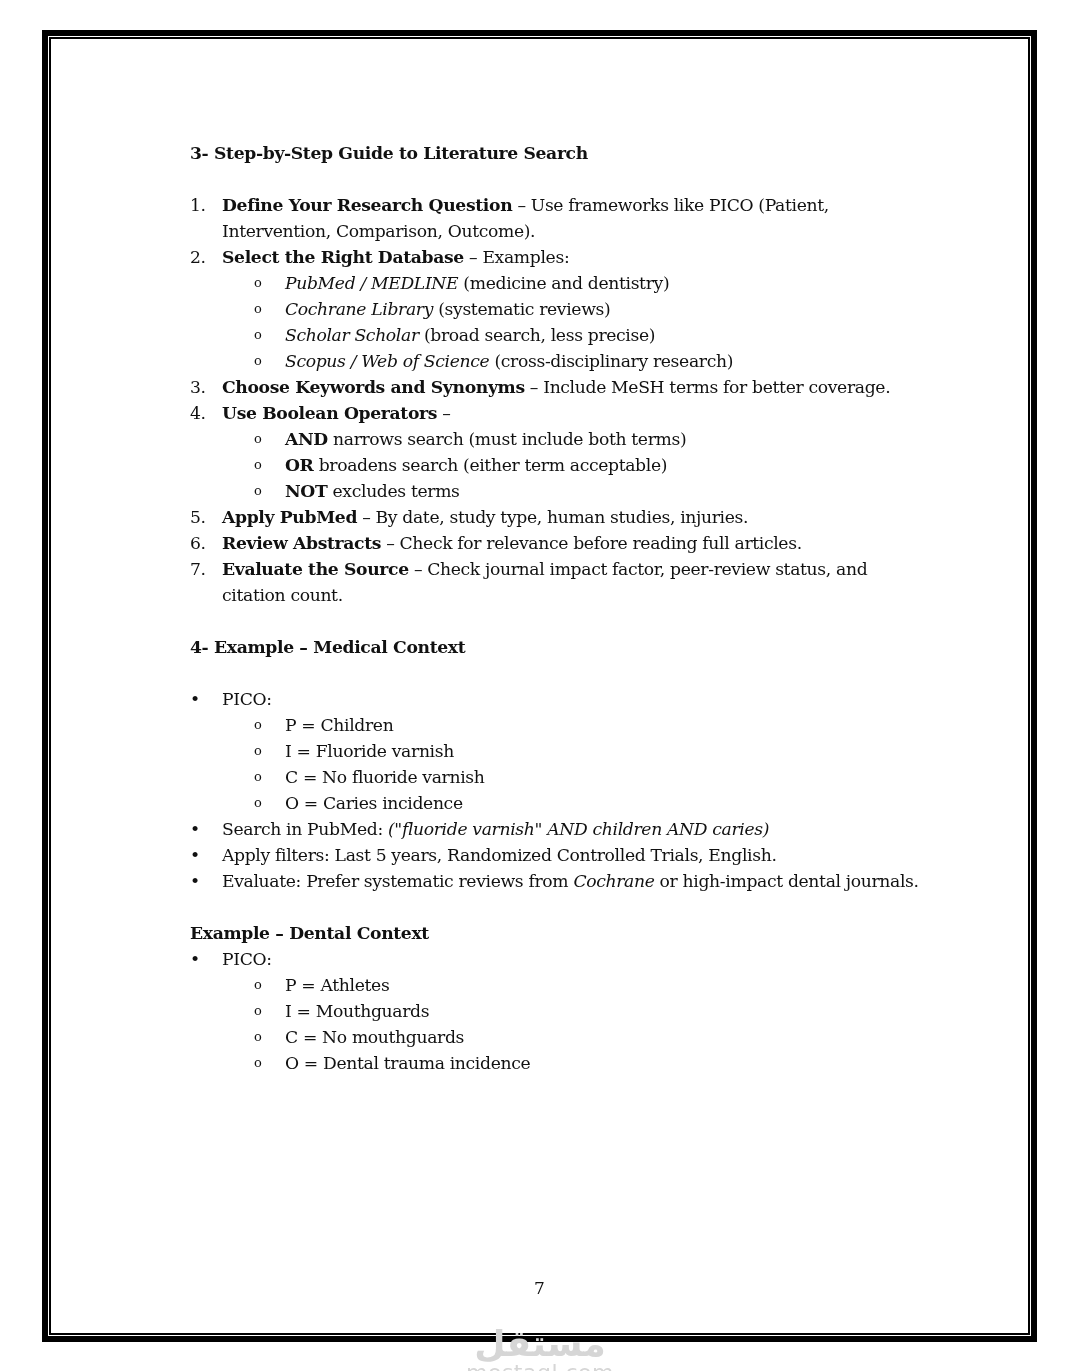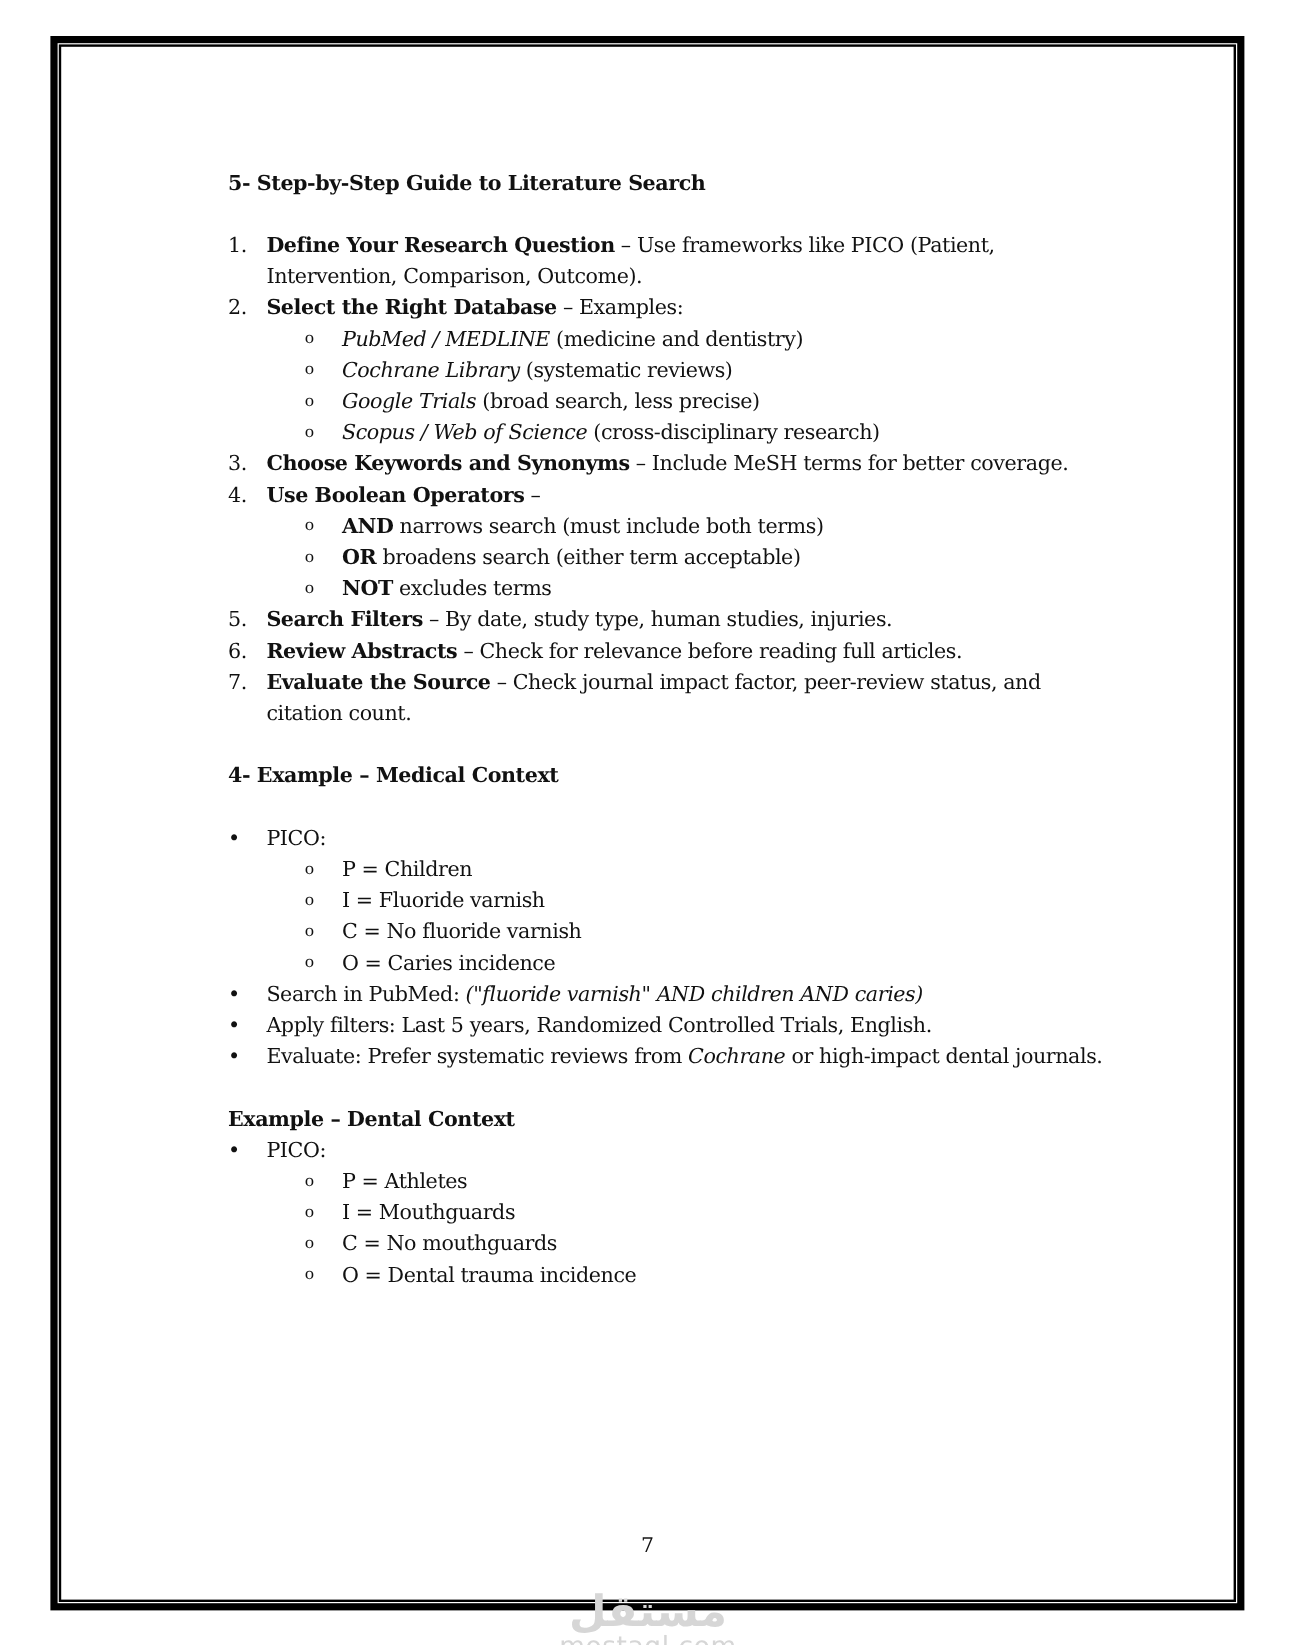--- a/index.html
+++ b/index.html
@@ -31,53 +31,53 @@
   .wm-en { font-size: 22px; line-height: 18px; letter-spacing: 0.5px; }
 </style>
 </head>
 <body>
 
 <div class="frame-outer"></div>
 <div class="frame-inner"></div>
 
 <div class="content">
 
-  <div class="h">5- Step-by-Step Guide to Literature Search</div>
+  <div class="h">3- Step-by-Step Guide to Literature Search</div>
   <div class="gap26"></div>
 
   <div class="row">
     <span class="num">1.</span>
     <div class="ltext"><b>Define Your Research Question</b><span> – Use frameworks like PICO (Patient, Intervention, Comparison, Outcome).</span></div>
   </div>
 
   <div class="row">
     <span class="num">2.</span>
     <div class="ltext"><b>Select the Right Database</b><span> – Examples:</span></div>
   </div>
   <div class="sub"><span class="mk">o</span><i>PubMed / MEDLINE</i><span> (medicine and dentistry)</span></div>
   <div class="sub"><span class="mk">o</span><i>Cochrane Library</i><span> (systematic reviews)</span></div>
-  <div class="sub"><span class="mk">o</span><i>Google Trials</i><span> (broad search, less precise)</span></div>
+  <div class="sub"><span class="mk">o</span><i>Scholar Scholar</i><span> (broad search, less precise)</span></div>
   <div class="sub"><span class="mk">o</span><i>Scopus / Web of Science</i><span> (cross-disciplinary research)</span></div>
 
   <div class="row">
     <span class="num">3.</span>
     <div class="ltext"><b>Choose Keywords and Synonyms</b><span> – Include MeSH terms for better coverage.</span></div>
   </div>
 
   <div class="row">
     <span class="num">4.</span>
     <div class="ltext"><b>Use Boolean Operators</b><span> –</span></div>
   </div>
   <div class="sub"><span class="mk">o</span><b>AND</b><span> narrows search (must include both terms)</span></div>
   <div class="sub"><span class="mk">o</span><b>OR</b><span> broadens search (either term acceptable)</span></div>
   <div class="sub"><span class="mk">o</span><b>NOT</b><span> excludes terms</span></div>
 
   <div class="row">
     <span class="num">5.</span>
-    <div class="ltext"><b>Search Filters</b><span> – By date, study type, human studies, injuries.</span></div>
+    <div class="ltext"><b>Apply PubMed</b><span> – By date, study type, human studies, injuries.</span></div>
   </div>
   <div class="row">
     <span class="num">6.</span>
     <div class="ltext"><b>Review Abstracts</b><span> – Check for relevance before reading full articles.</span></div>
   </div>
   <div class="row">
     <span class="num">7.</span>
     <div class="ltext"><b>Evaluate the Source</b><span> – Check journal impact factor, peer-review status, and citation count.</span></div>
   </div>
 

